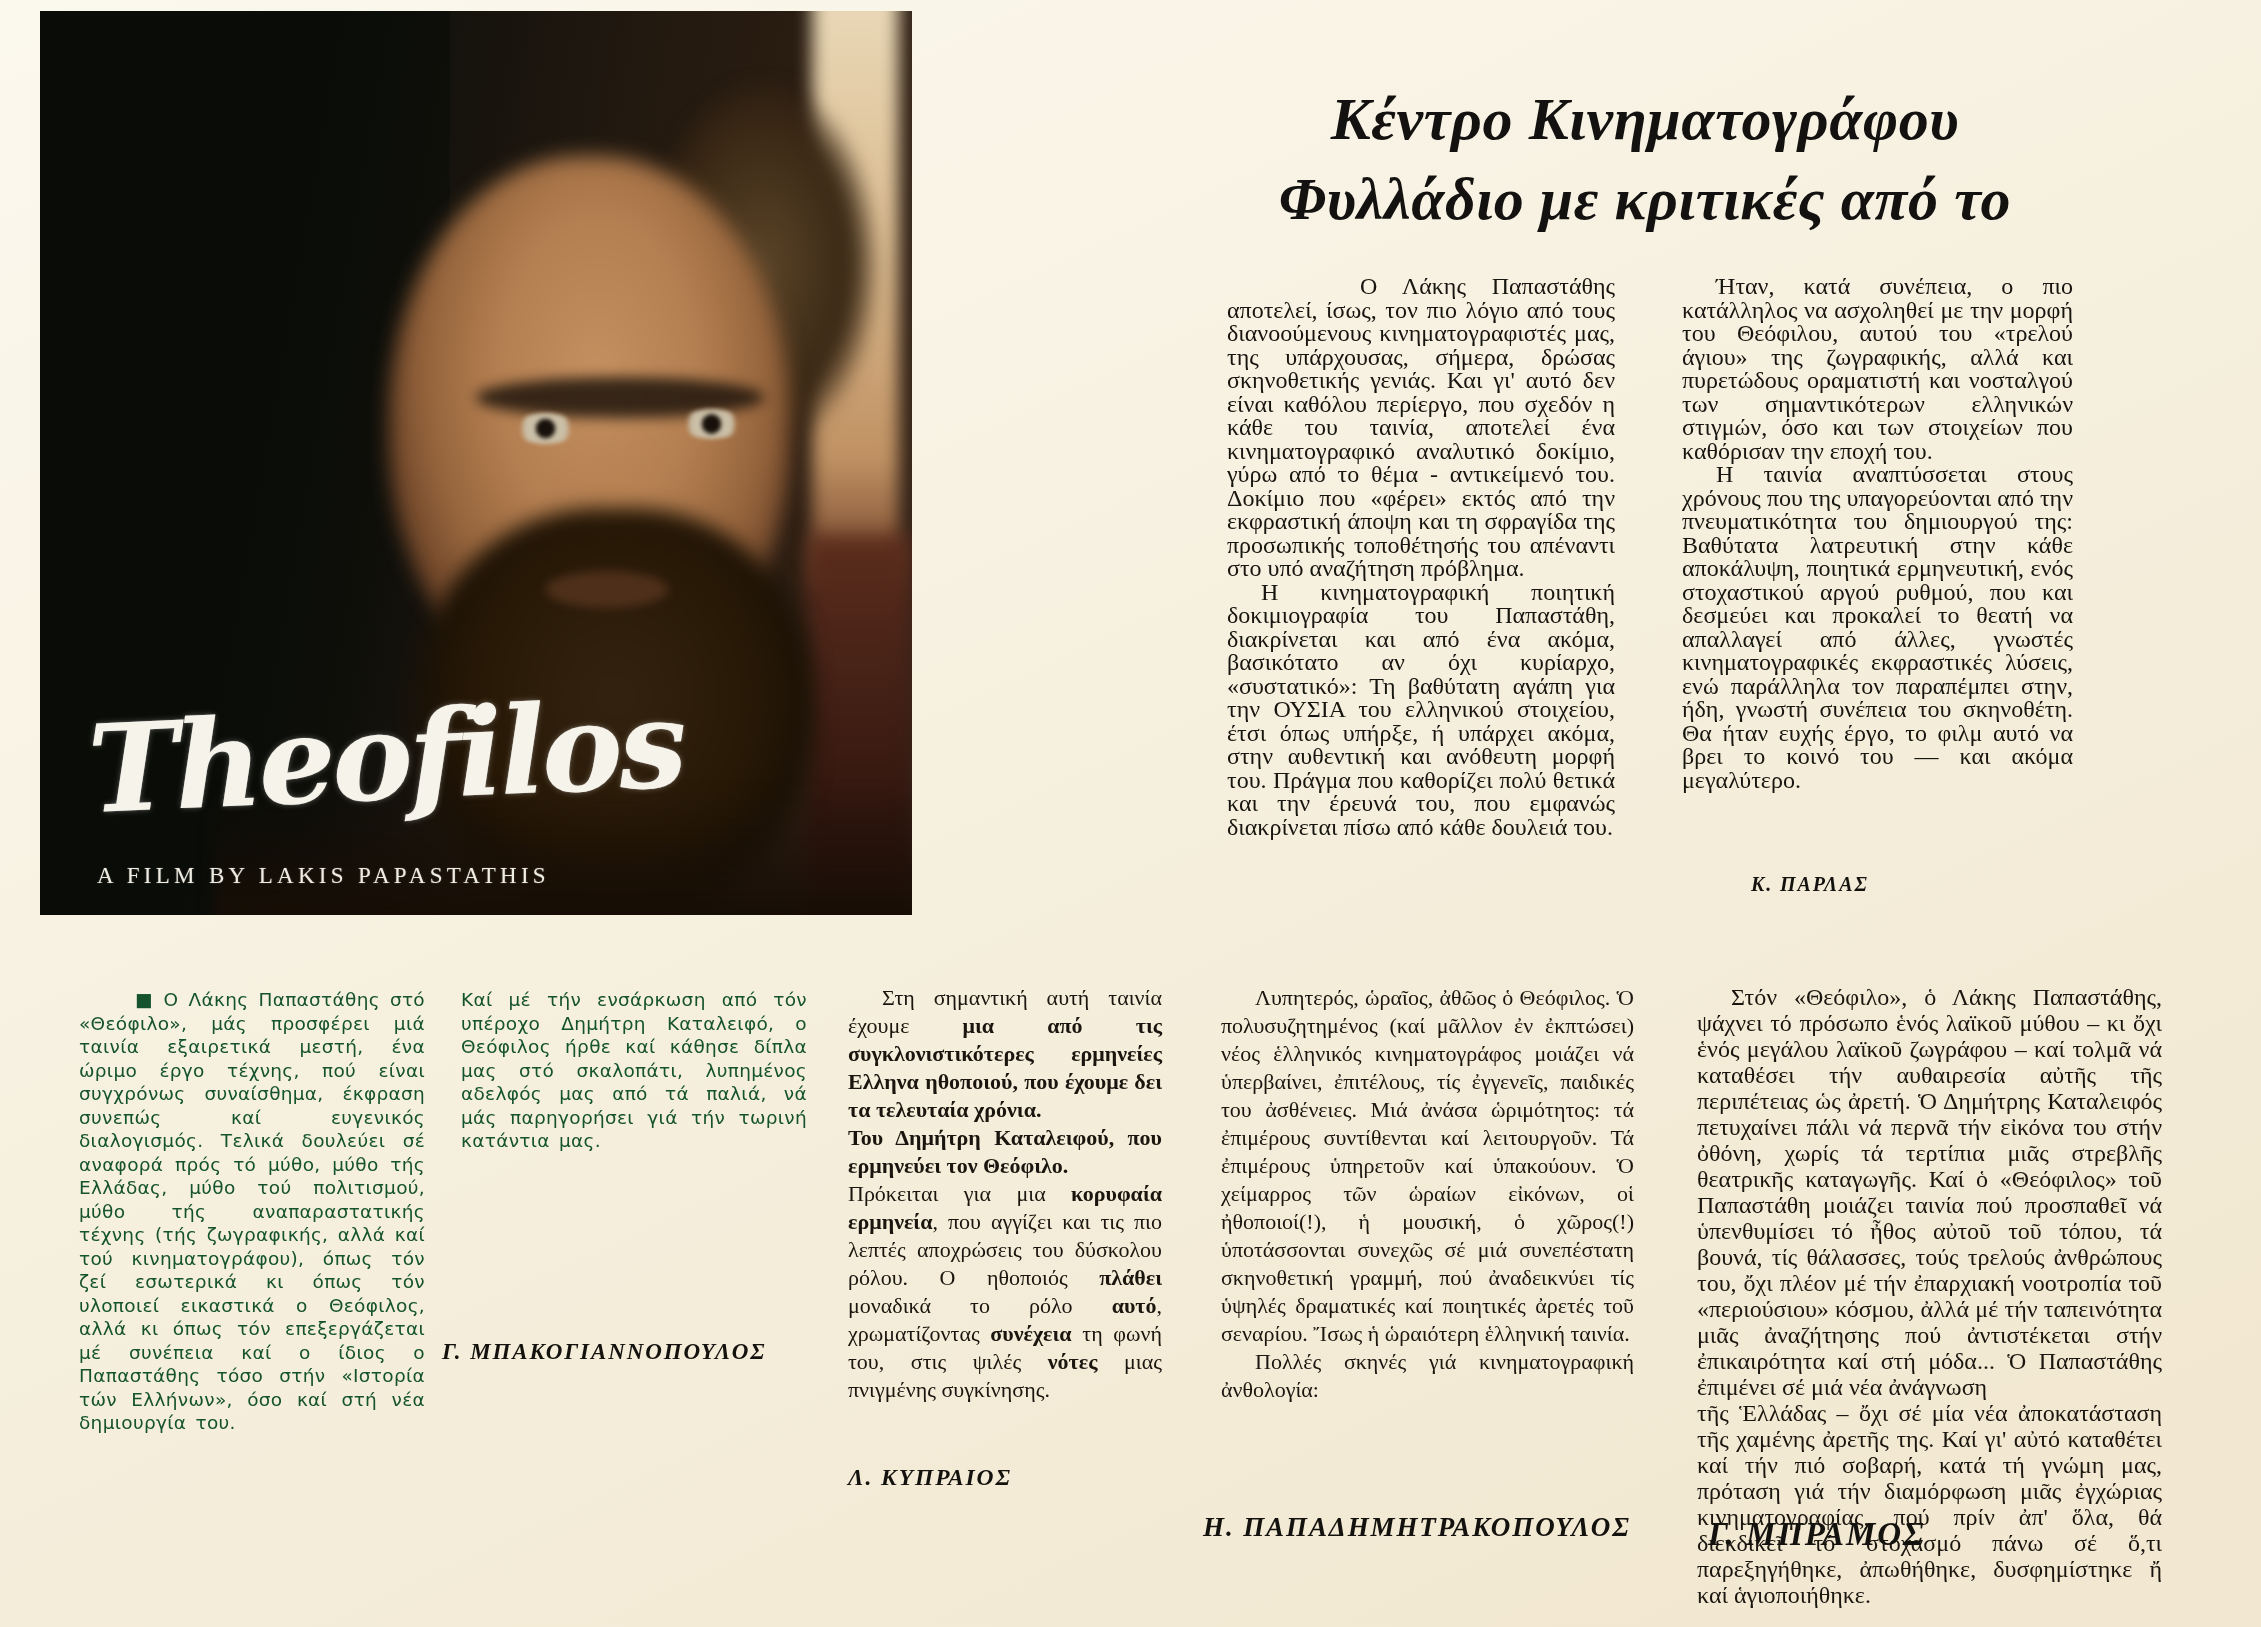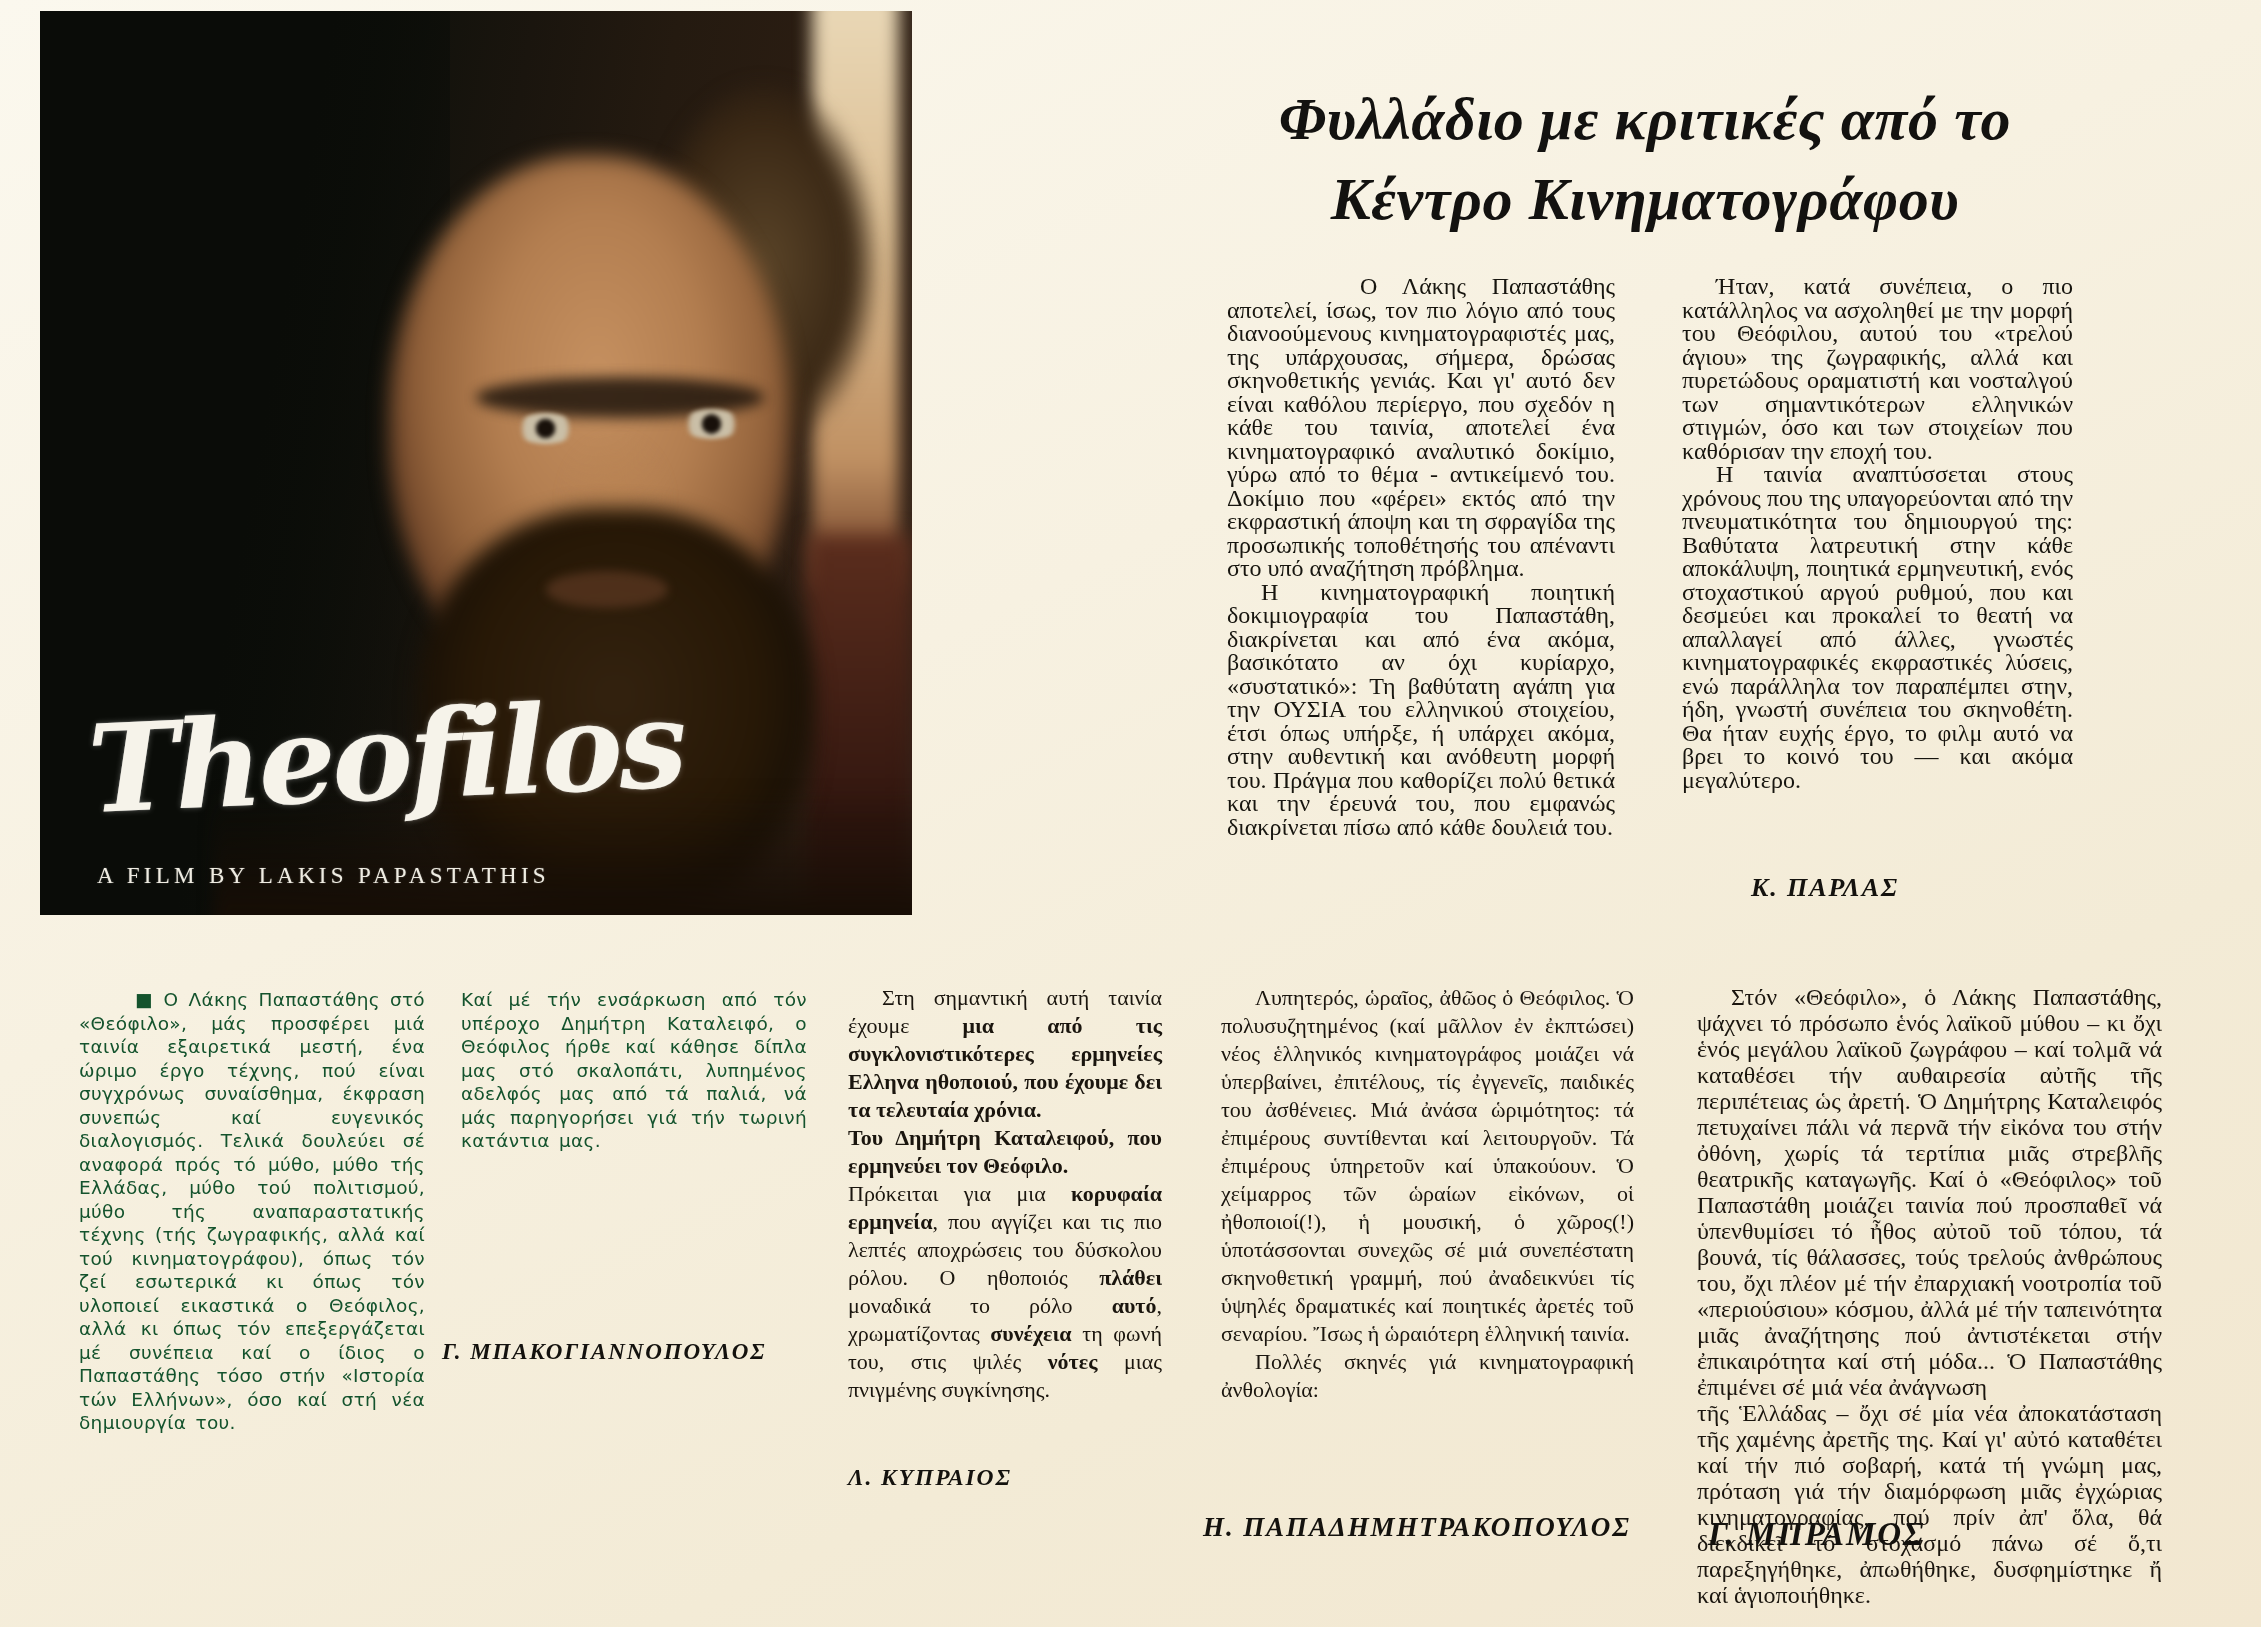--- a/index.html
+++ b/index.html
@@ -103,21 +103,21 @@
   .gap-lg{margin-top:35px;}
   .gap-sm{margin-top:13.6px;}
   .b{font-weight:700;}
 
   
   .sig{
     position:absolute;font-family:"Liberation Serif", serif;
     font-weight:700;font-style:italic;color:#14120e;white-space:nowrap;
     letter-spacing:1.9px;
   }
-  .sig-parlas{left:1751px;top:873px;font-size:26px;}
+  .sig-parlas{left:1751px;top:873px;font-size:20px;}
   .sig-bak{left:442px;top:1339px;font-size:23px;}
   .sig-kyp{left:848px;top:1464px;font-size:23.5px;}
   .sig-pap{left:1203px;top:1512px;font-size:27px;}
   .sig-bram{left:1708px;top:1516px;font-size:33px;}
 </style>
 </head>
 <body>
 
 <div class="page">
 
@@ -135,22 +135,22 @@
     <div class="layer ph-nose"></div>
     <div class="layer ph-beard"></div>
     <div class="layer ph-mouth"></div>
     <div class="layer ph-cheek"></div>
     <div class="layer ph-bottom"></div>
     <div class="logo">Theofilos</div>
     <div class="credit">A FILM BY LAKIS PAPASTATHIS</div>
   </section>
 
   <h1 class="headline">
+    <span>Κέντρο Κινηματογράφου</span>
     <span>Φυλλάδιο με κριτικές από το</span>
-    <span>Κέντρο Κινηματογράφου</span>
   </h1>
 
   <article class="col colA serif">
       <p class="indent-deep">Ο Λάκης Παπαστάθης αποτελεί, ίσως, τον πιο λόγιο από τους διανοούμενους κινηματογραφιστές μας, της υπάρχουσας, σήμερα, δρώσας σκηνοθετικής γενιάς. Και γι' αυτό δεν είναι καθόλου περίεργο, που σχεδόν η κάθε του ταινία, αποτελεί ένα κινηματογραφικό αναλυτικό δοκίμιο, γύρω από το θέμα - αντικείμενό του. Δοκίμιο που «φέρει» εκτός από την εκφραστική άποψη και τη σφραγίδα της προσωπικής τοποθέτησής του απέναντι στο υπό αναζήτηση πρόβλημα.</p>
       <p class="indent">Η κινηματογραφική ποιητική δοκιμιογραφία του Παπαστάθη, διακρίνεται και από ένα ακόμα, βασικότατο αν όχι κυρίαρχο, «συστατικό»: Τη βαθύτατη αγάπη για την ΟΥΣΙΑ του ελληνικού στοιχείου, έτσι όπως υπήρξε, ή υπάρχει ακόμα, στην αυθεντική και ανόθευτη μορφή του. Πράγμα που καθορίζει πολύ θετικά και την έρευνά του, που εμφανώς διακρίνεται πίσω από κάθε δουλειά του.</p>
     </article>
   <article class="col colB serif">
       <p class="indent">Ήταν, κατά συνέπεια, ο πιο κατάλληλος να ασχοληθεί με την μορφή του Θεόφιλου, αυτού του «τρελού άγιου» της ζωγραφικής, αλλά και πυρετώδους οραματιστή και νοσταλγού των σημαντικότερων ελληνικών στιγμών, όσο και των στοιχείων που καθόρισαν την εποχή του.</p>
       <p class="indent gap">Η ταινία αναπτύσσεται στους χρόνους που της υπαγορεύονται από την πνευματικότητα του δημιουργού της: Βαθύτατα λατρευτική στην κάθε αποκάλυψη, ποιητικά ερμηνευτική, ενός στοχαστικού αργού ρυθμού, που και δεσμεύει και προκαλεί το θεατή να απαλλαγεί από άλλες, γνωστές κινηματογραφικές εκφραστικές λύσεις, ενώ παράλληλα τον παραπέμπει στην, ήδη, γνωστή συνέπεια του σκηνοθέτη. Θα ήταν ευχής έργο, το φιλμ αυτό να βρει το κοινό του — και ακόμα μεγαλύτερο.</p>
     </article>

